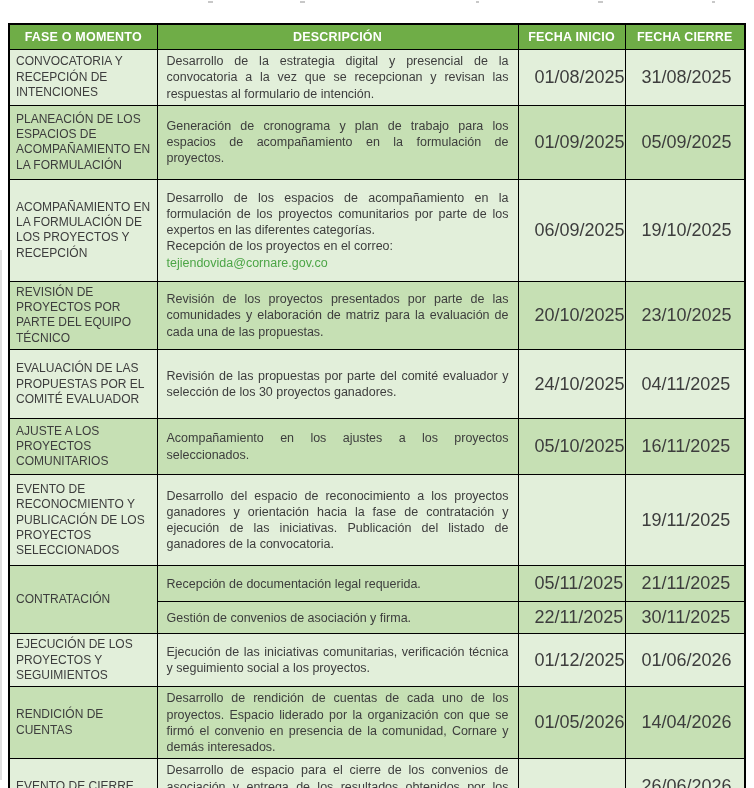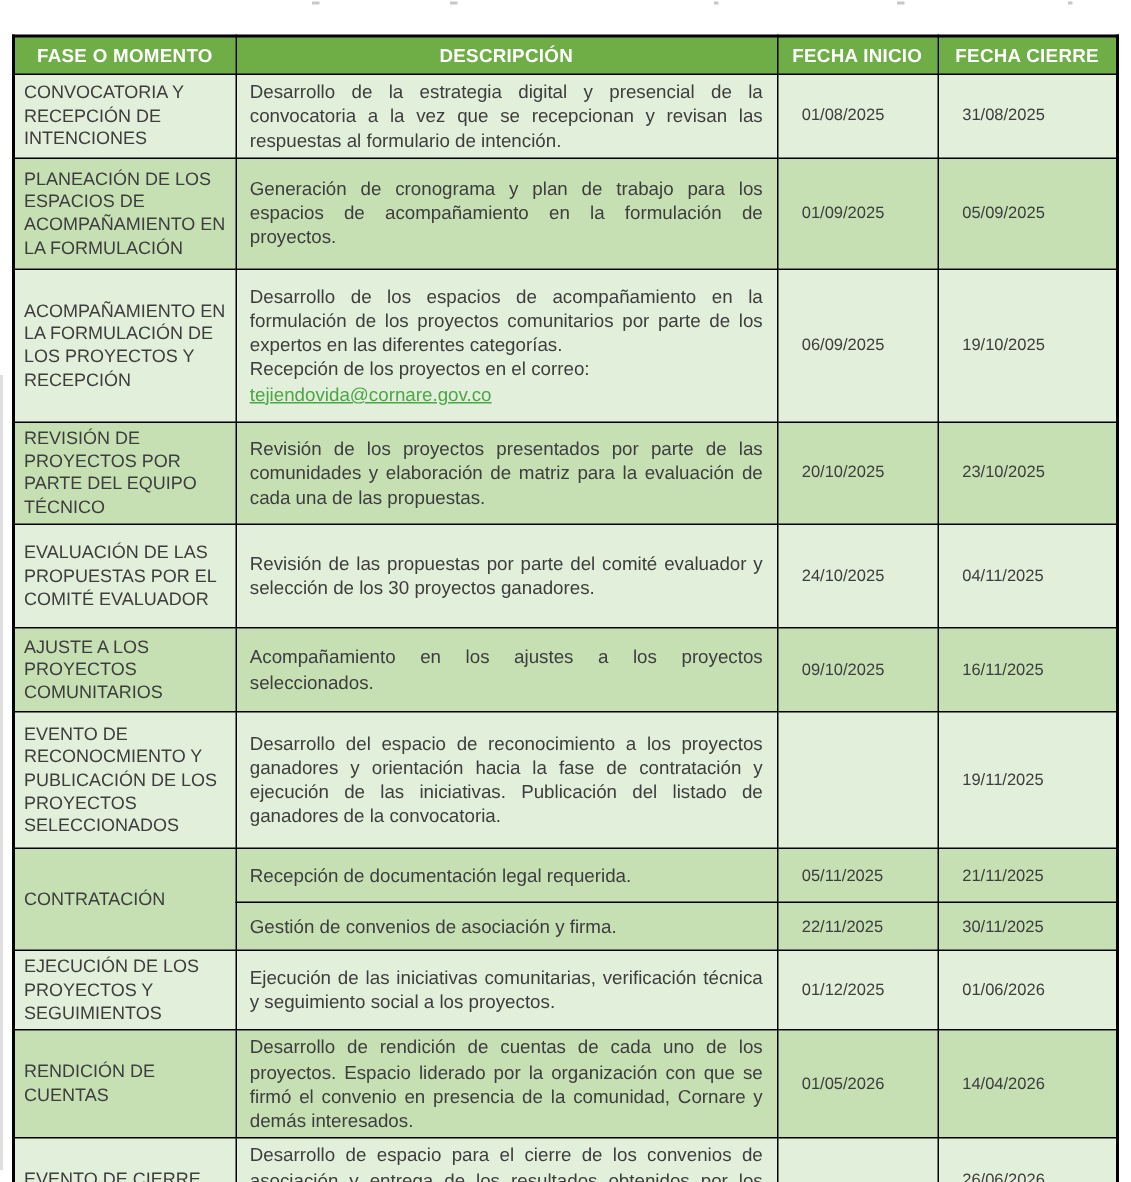--- a/index.html
+++ b/index.html
@@ -65,26 +65,25 @@
     padding-right:4px;
   }
   td.desc{
     font-size:12.5px;
     line-height:1.3;
     text-align:justify;
     padding-left:9px;
     padding-right:9px;
   }
   td.date{
-    font-size:11px;
+    font-size:18px;
     white-space:nowrap;
   }
   a.email{
     color:var(--link);
-    text-decoration:underline;
     cursor:pointer;
     display:inline-block;
   }
   .desc .p{display:block;}
 </style>
 </head>
 <body>
 
 <div class="sheet">
   <div class="remnant">
@@ -142,21 +141,21 @@
       </tr>
       <tr class="light" style="height:69px">
         <td class="fase">EVALUACIÓN DE LAS PROPUESTAS POR EL COMITÉ EVALUADOR</td>
         <td class="desc">Revisión de las propuestas por parte del comité evaluador y selección de los 30 proyectos ganadores.</td>
         <td class="date">24/10/2025</td>
         <td class="date">04/11/2025</td>
       </tr>
       <tr class="dark" style="height:56px">
         <td class="fase">AJUSTE A LOS PROYECTOS COMUNITARIOS</td>
         <td class="desc">Acompañamiento en los ajustes a los proyectos seleccionados.</td>
-        <td class="date">09/10/2025</td>
+        <td class="date">05/10/2025</td>
         <td class="date">16/11/2025</td>
       </tr>
       <tr class="light" style="height:91px">
         <td class="fase">EVENTO DE RECONOCMIENTO Y PUBLICACIÓN DE LOS PROYECTOS SELECCIONADOS</td>
         <td class="desc">Desarrollo del espacio de reconocimiento a los proyectos ganadores y orientación hacia la fase de contratación y ejecución de las iniciativas. Publicación del listado de ganadores de la convocatoria.</td>
         <td class="date"></td>
         <td class="date">19/11/2025</td>
       </tr>
       <tr class="dark" style="height:36px">
         <td class="fase" rowspan="2">CONTRATACIÓN</td>

